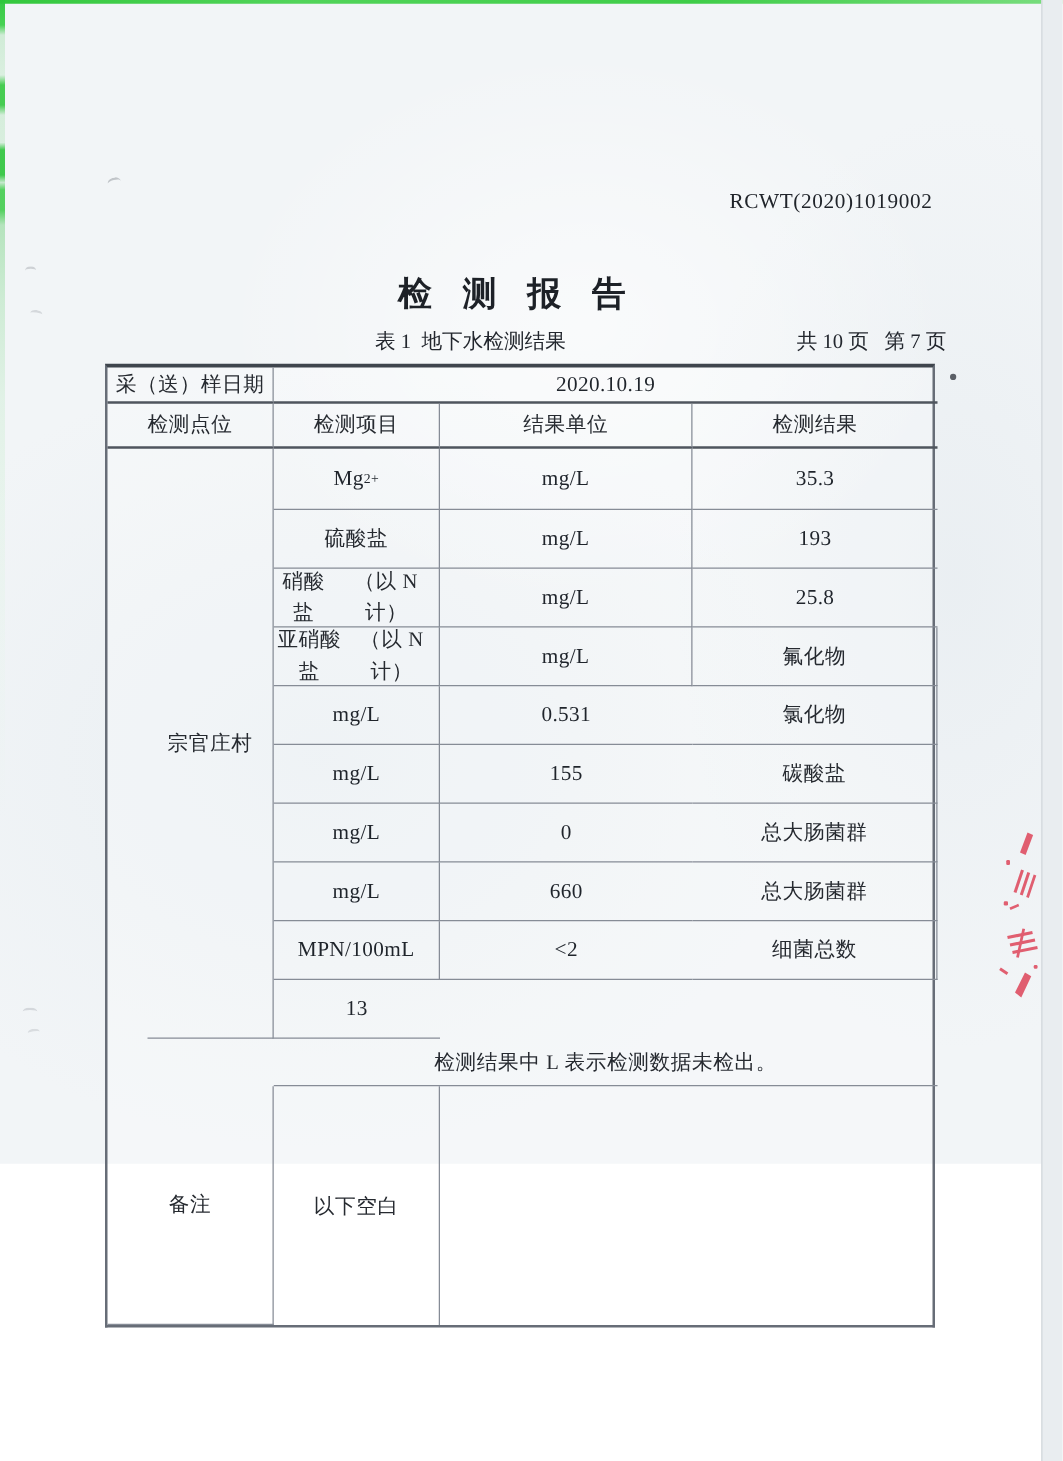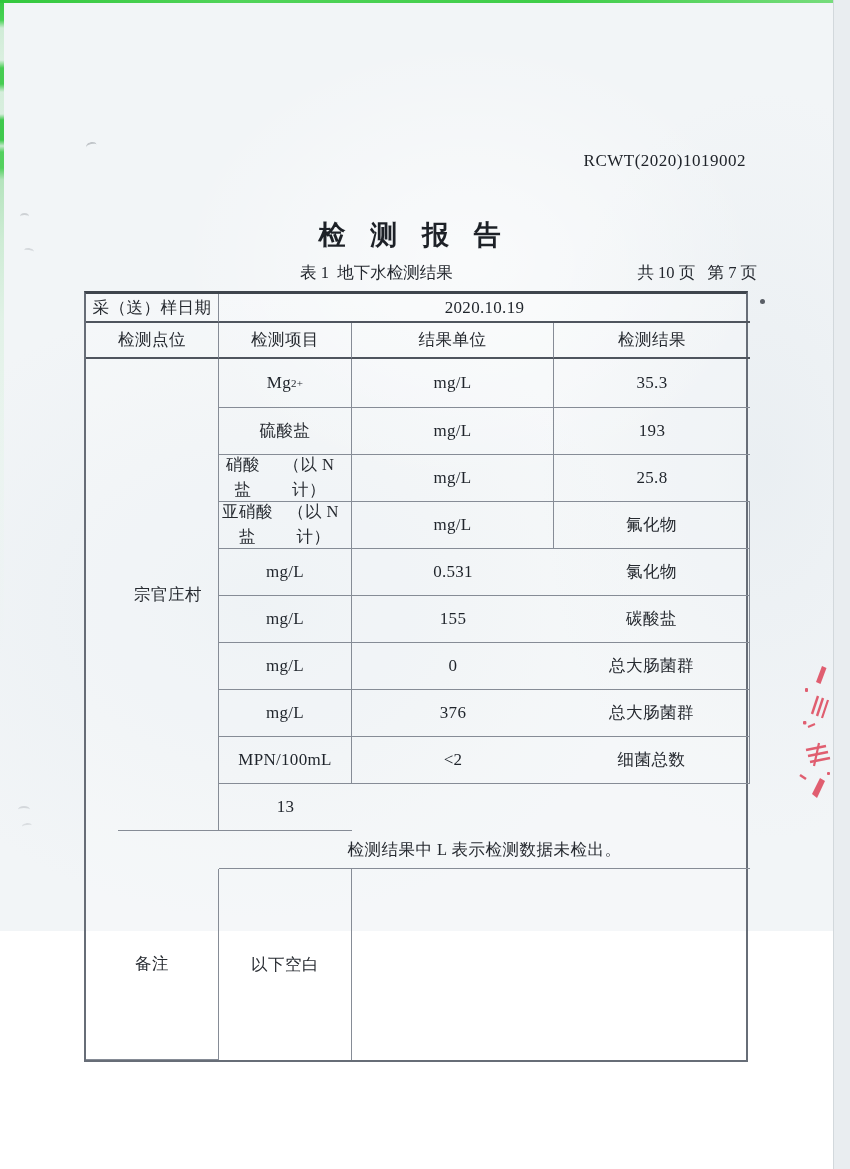--- a/index.html
+++ b/index.html
@@ -161,21 +161,21 @@
     <div class="cell">氯化物</div>
     <div class="cell num">mg/L</div>
     <div class="cell num nbr">155</div>
 
     <div class="cell">碳酸盐</div>
     <div class="cell num">mg/L</div>
     <div class="cell num nbr">0</div>
 
     <div class="cell">总大肠菌群</div>
     <div class="cell num">mg/L</div>
-    <div class="cell num nbr">376</div>
+    <div class="cell num nbr">660</div>
 
     <div class="cell">总大肠菌群</div>
     <div class="cell num">MPN/100mL</div>
     <div class="cell num nbr">&lt;2</div>
 
     <div class="cell">细菌总数</div>
     <div class="cell num nbr">13</div>
 
     <div class="cell nbr span3">检测结果中 L 表示检测数据未检出。</div>
     <div class="cell">备注</div>

